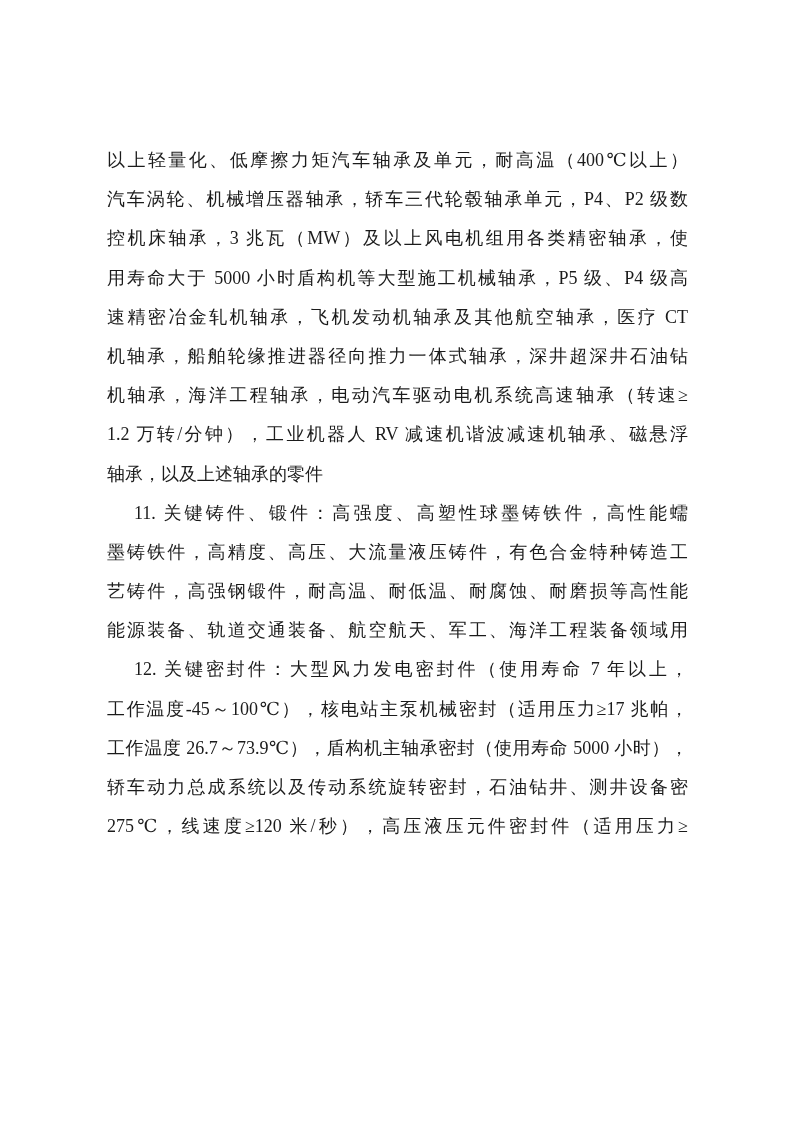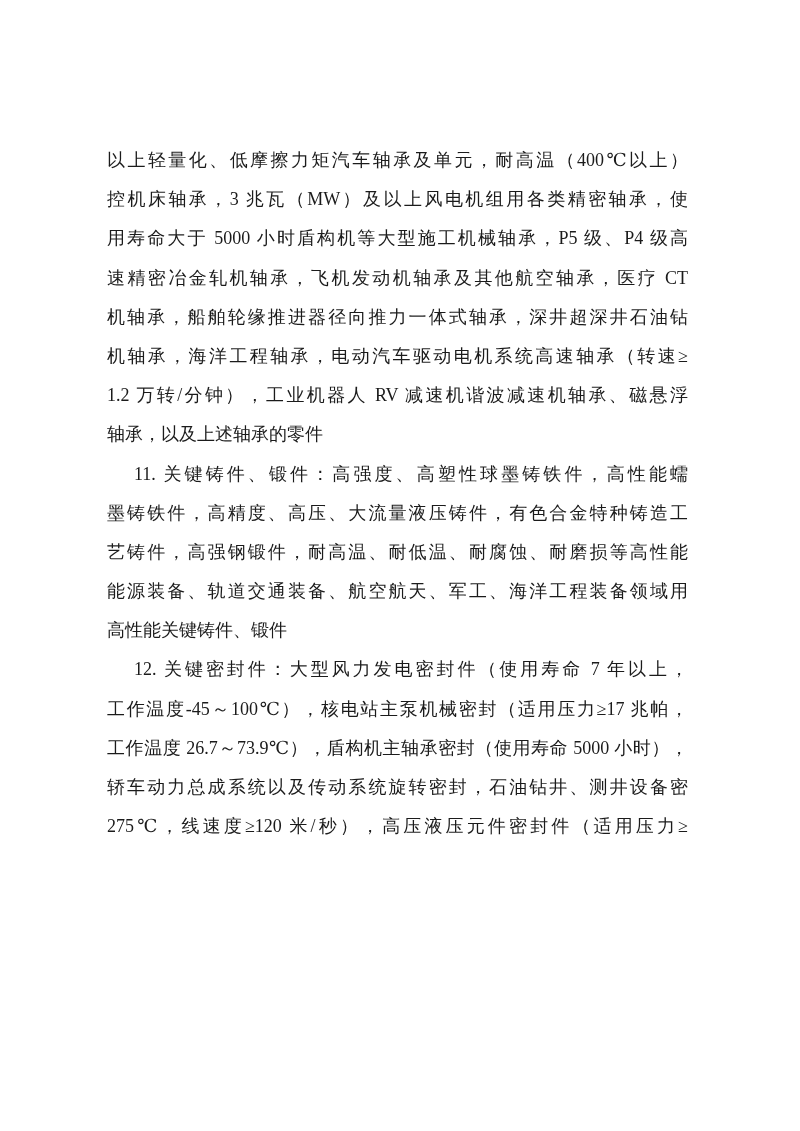--- a/index.html
+++ b/index.html
@@ -47,32 +47,32 @@
     font-size: 16px;
     line-height: 28px;
   }
 </style>
 </head>
 <body>
 
 <div class="page">
   <div class="text-block">
     <div class="line">以上轻量化、低摩擦力矩汽车轴承及单元，耐高温（400℃以上）</div>
+    <div class="line">汽车涡轮、机械增压器轴承，轿车三代轮毂轴承单元，P4、P2 级数</div>
     <div class="line">控机床轴承，3 兆瓦（MW）及以上风电机组用各类精密轴承，使</div>
     <div class="line">用寿命大于 5000 小时盾构机等大型施工机械轴承，P5 级、P4 级高</div>
     <div class="line">速精密冶金轧机轴承，飞机发动机轴承及其他航空轴承，医疗 CT</div>
     <div class="line">机轴承，船舶轮缘推进器径向推力一体式轴承，深井超深井石油钻</div>
     <div class="line">机轴承，海洋工程轴承，电动汽车驱动电机系统高速轴承（转速≥</div>
     <div class="line">1.2 万转/分钟），工业机器人 RV 减速机谐波减速机轴承、磁悬浮</div>
     <div class="line short">轴承，以及上述轴承的零件</div>
     <div class="line indent">11. 关键铸件、锻件：高强度、高塑性球墨铸铁件，高性能蠕</div>
     <div class="line">墨铸铁件，高精度、高压、大流量液压铸件，有色合金特种铸造工</div>
     <div class="line">艺铸件，高强钢锻件，耐高温、耐低温、耐腐蚀、耐磨损等高性能</div>
     <div class="line">能源装备、轨道交通装备、航空航天、军工、海洋工程装备领域用</div>
-    <div class="line short">高性能关键铸件、锻件</div>
     <div class="line indent">12. 关键密封件：大型风力发电密封件（使用寿命 7 年以上，</div>
     <div class="line">工作温度-45～100℃），核电站主泵机械密封（适用压力≥17 兆帕，</div>
     <div class="line">工作温度 26.7～73.9℃），盾构机主轴承密封（使用寿命 5000 小时），</div>
     <div class="line">轿车动力总成系统以及传动系统旋转密封，石油钻井、测井设备密</div>
     <div class="line">275℃，线速度≥120 米/秒），高压液压元件密封件（适用压力≥</div>
   </div>
   <div class="page-number">36</div>
 </div>
 
 </body></html>

